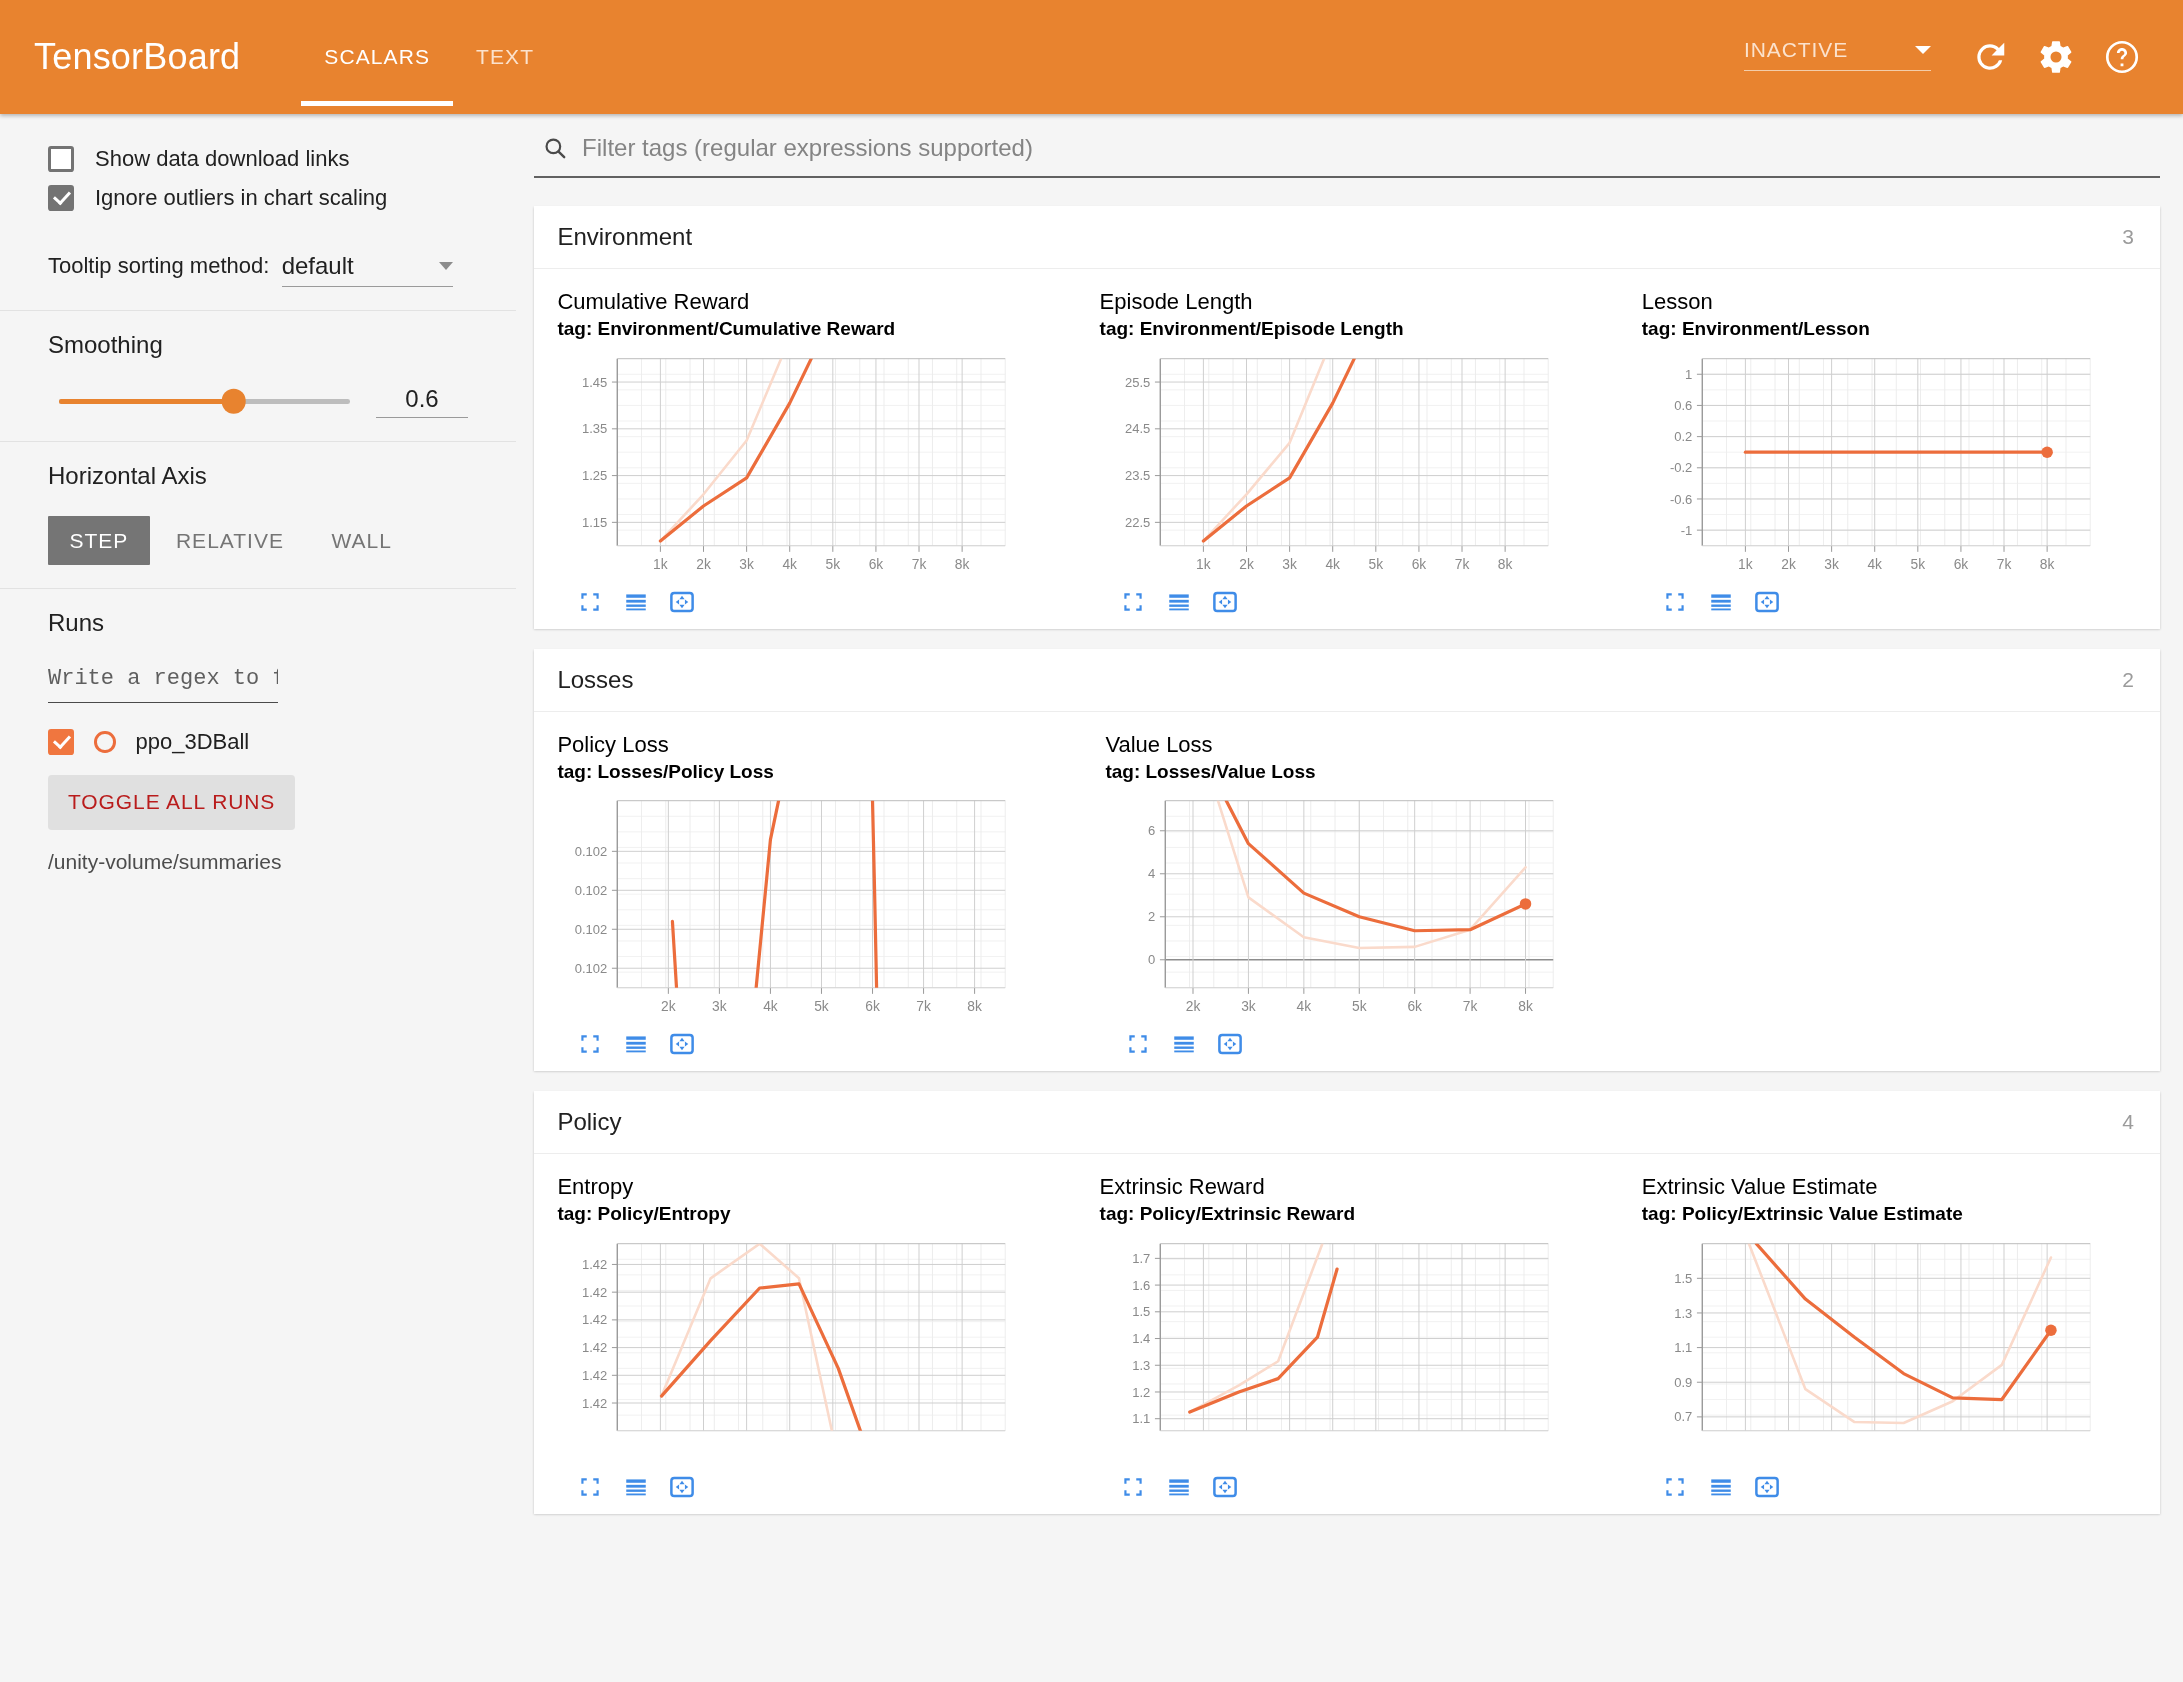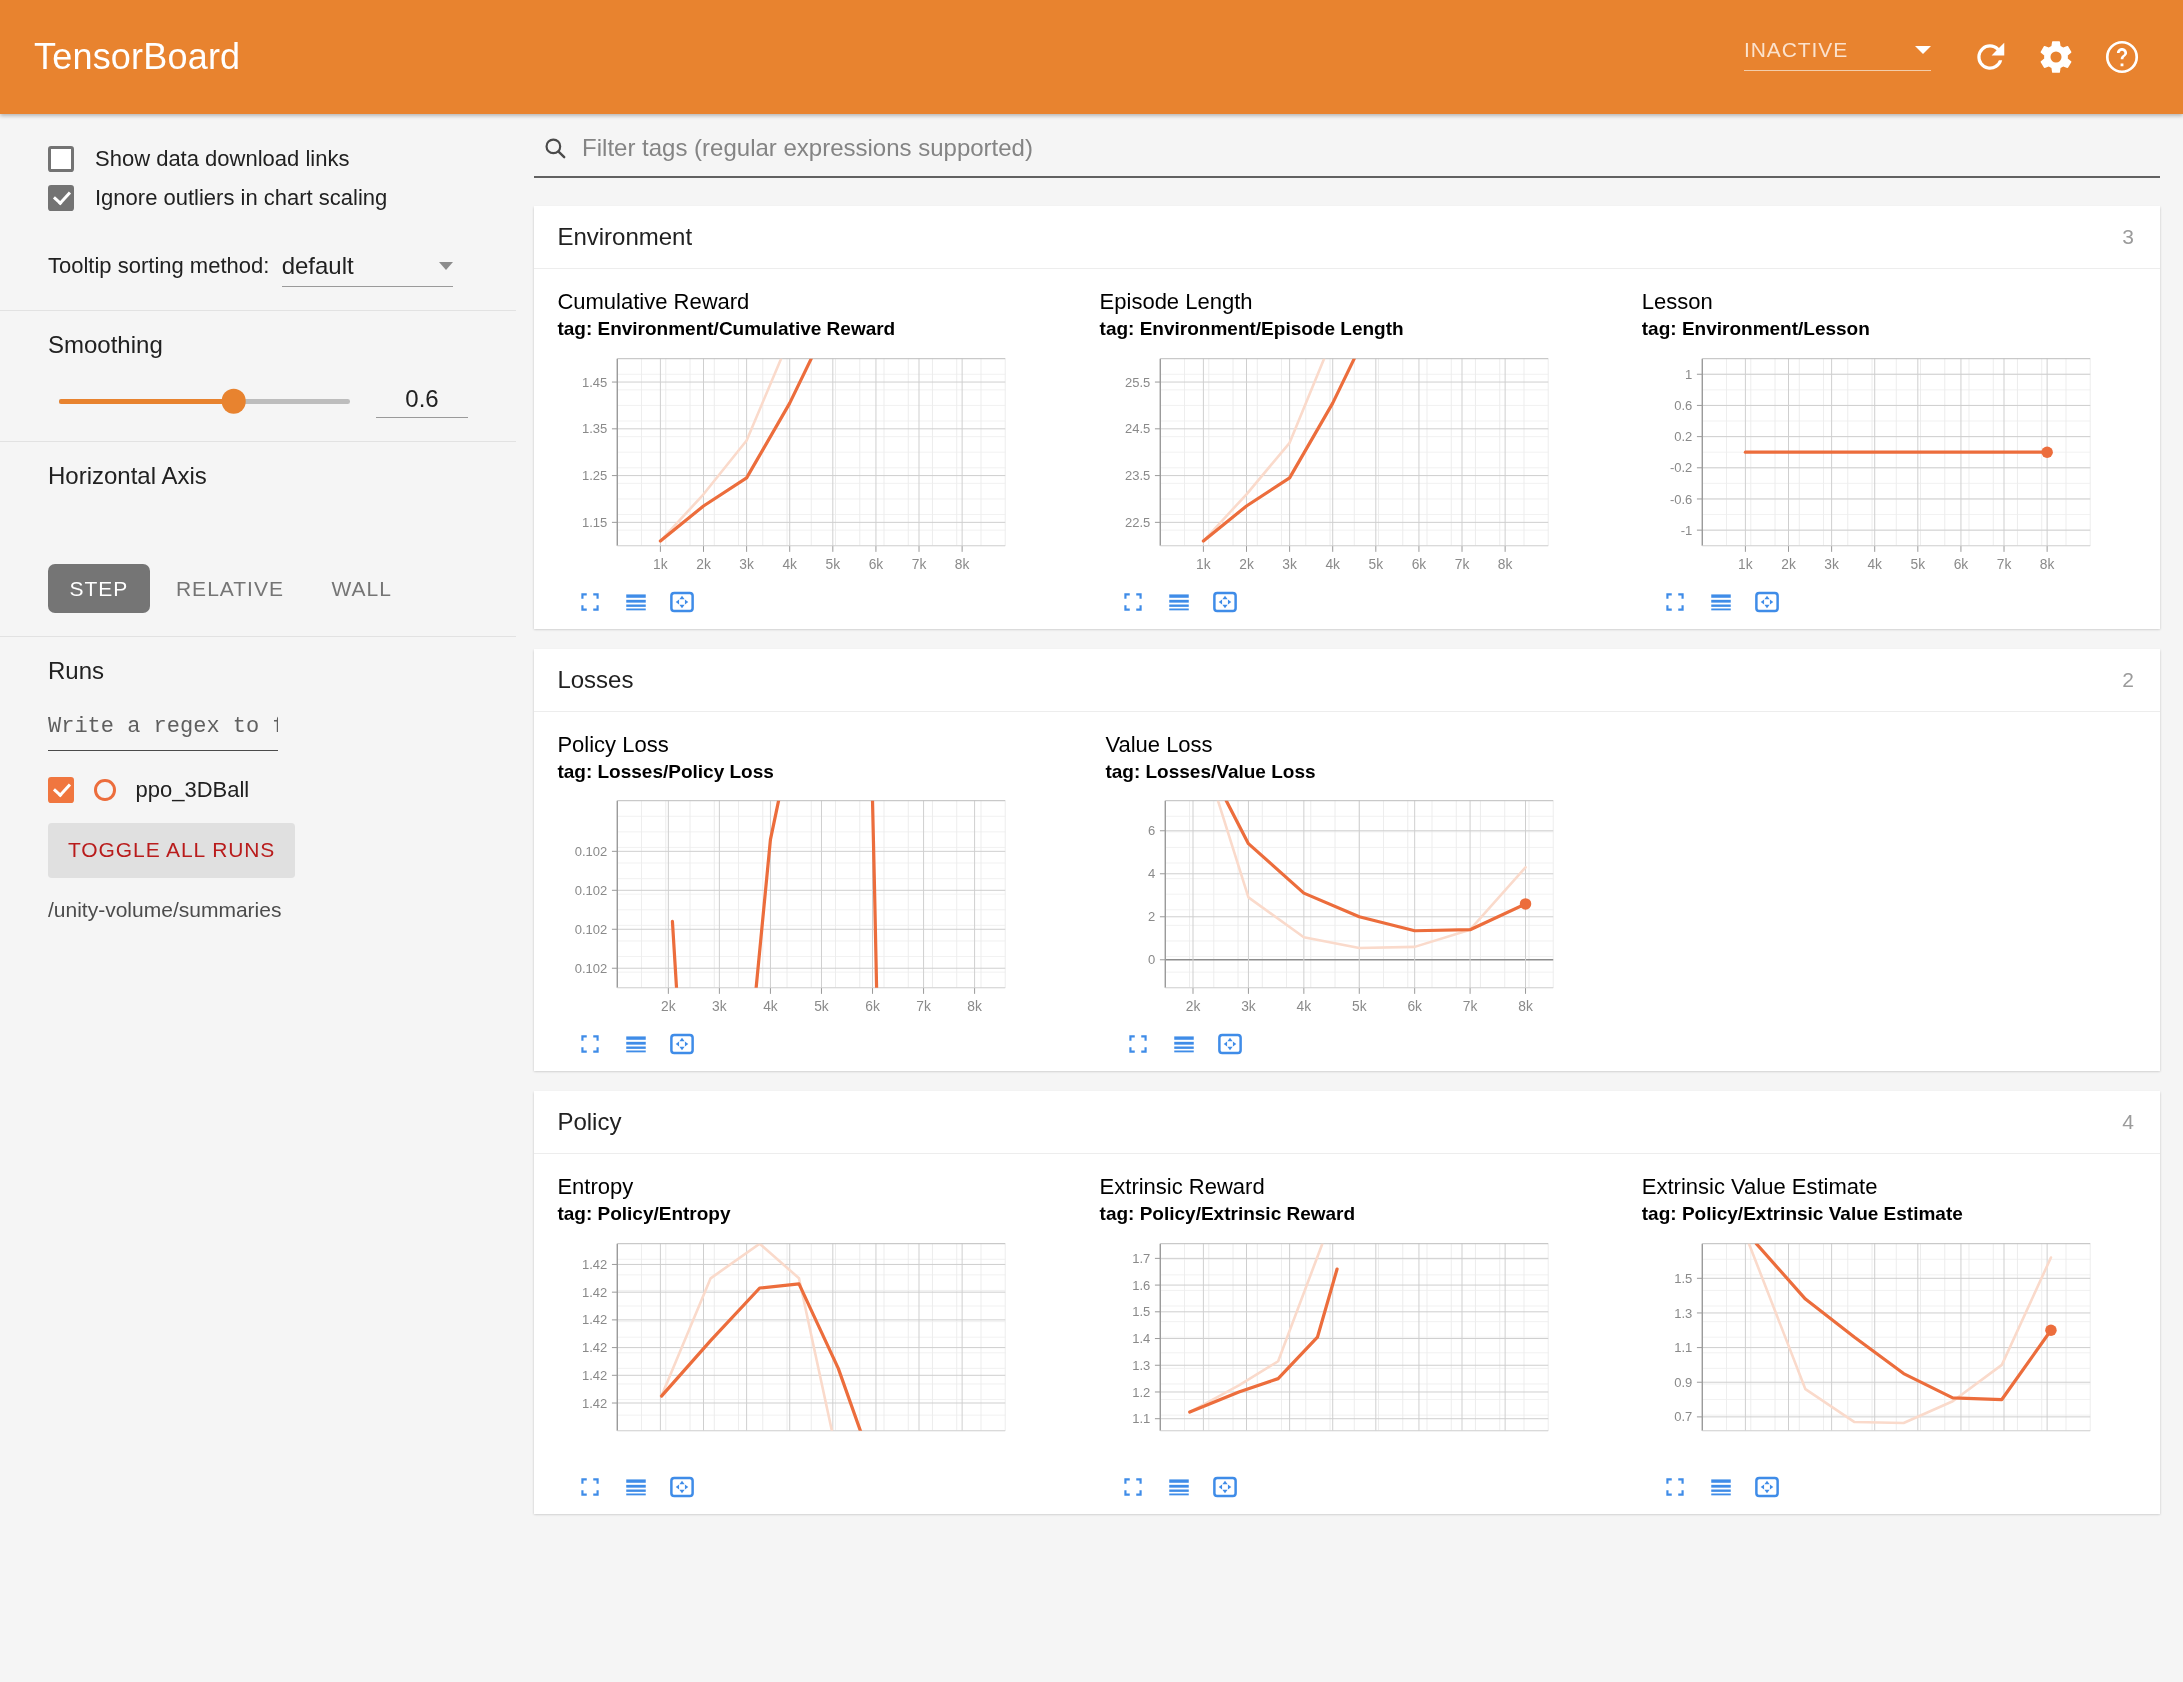--- a/index.html
+++ b/index.html
@@ -189,24 +189,23 @@
     border-bottom: 1.5px solid #9a9a9a;
     padding-bottom: 4.6px;
   }
 
   .segmented { display: flex; align-items: center; gap: 4.6px; }
   .seg {
     font-size: 21px;
     letter-spacing: 1px;
     padding: 12.3px 21.5px;
     color: #757575;
-    border-radius: 7px;
+    border-radius: 1px;
     cursor: pointer;
     user-select: none;
-    margin-top: 48px;
   }
   .seg.active { background: #757575; color: #fff; }
 
   .regex-input {
     width: 230px;
     border: none;
     border-bottom: 1.5px solid #4a4a4a;
     background: transparent;
     font-size: 22px;
     color: #212121;
@@ -306,20 +305,24 @@
     gap: 20px;
     padding: 7.7px 0 14px 20px;
   }
   .tool { cursor: pointer; line-height: 0; }
 </style>
 </head>
 <body>
 
 <div class="topbar">
   <div class="brand">TensorBoard</div>
+  <div class="tabs">
+    <div class="tab active">SCALARS</div>
+    <div class="tab inactive">TEXT</div>
+  </div>
 
   <div class="topbar-right">
     <div class="runsel">
       <div class="runsel-inner">
         <span class="runsel-label">INACTIVE</span>
         <span class="caret"></span>
       </div>
     </div>
 
     <div class="iconbtn">

